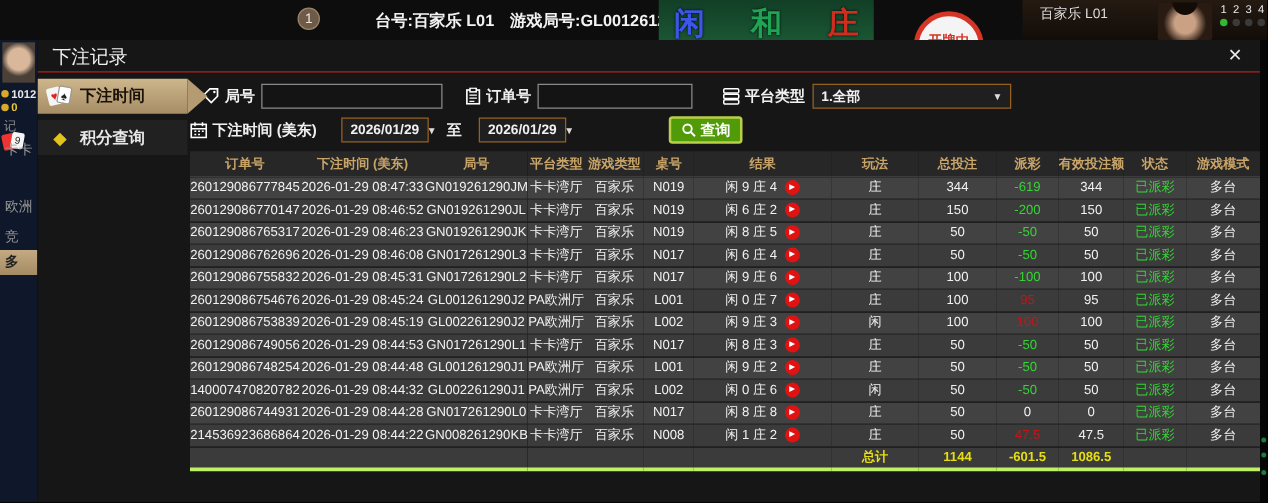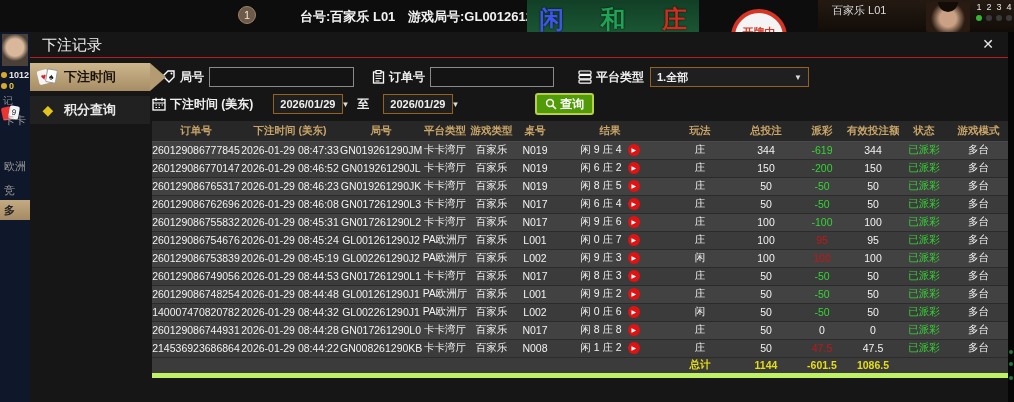--- a/index.html
+++ b/index.html
@@ -87,21 +87,21 @@
   td { height:18px; color:#f2f2f2; text-align:center; white-space:nowrap; overflow:hidden; border-bottom:1px solid #2b2b2b; }
   tbody tr.odd td { background:#424242; }
   tbody tr.even td { background:#3b3b3b; }
   td.neg { color:#35d435; }
   td.pos { color:#c01818; }
   td.zero { color:#f2f2f2; }
   td.status { color:#35d435; }
   .result-cell span.rt { margin-right:6px; }
   .play-btn { display:inline-block; width:12px; height:12px; border-radius:50%; background:#e01212; color:#fff; font-size:6px; line-height:12px; text-align:center; vertical-align:middle; cursor:pointer; }
   tr.summary td { background:#3b3b3b; color:#e4de12; font-weight:bold; }
-  tr.summary.last td { border-bottom:5px solid #bef264; }
+  tr.summary.last td { border-bottom:3px solid #bef264; }
 
   .col-order{width:88px}.col-time{width:100px}.col-round{width:82px}.col-platform{width:46px}
   .col-game{width:47px}.col-table{width:40px}.col-result{width:110px}.col-play{width:70px}
   .col-bet{width:62px}.col-payout{width:50px}.col-valid{width:52px}.col-status{width:50px}.col-mode{width:59px}
 
   .sliver { position:absolute; left:1008px; top:32px; width:6px; height:370px; background:#060606; }
   .sliver i { position:absolute; left:1px; width:4px; height:4px; background:#1d7a3a; border-radius:50%; }
 </style>
 </head>
 <body>

